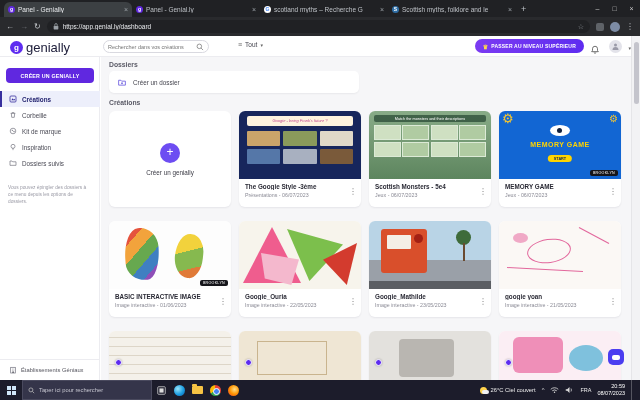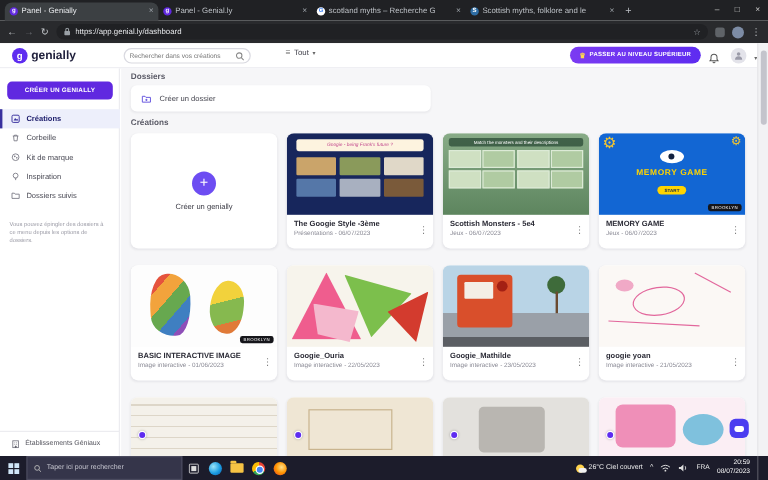--- a/index.html
+++ b/index.html
@@ -28,21 +28,21 @@
   .urlpill{flex:1;height:13px;background:#202124;border-radius:7px;display:flex;align-items:center;gap:4px;padding:0 6px}
   .url{color:#e8eaed;font-size:6.5px;flex:1;white-space:nowrap;overflow:hidden}
   .star{color:#9aa0a6;font-size:7px}
   .ext-ico{width:8px;height:8px;background:#5f6368;border-radius:2px}
   .prof{width:10px;height:10px;border-radius:50%;background:#7d8ca5}
 
   
   #topbar{position:absolute;left:0;top:36px;width:640px;height:21px;background:#fff;border-bottom:1px solid #ececf0}
   .logo{position:absolute;left:10px;top:4px;display:flex;align-items:center;gap:3px}
   .logomark{width:13px;height:13px;border-radius:50%;background:#5e2cf0;color:#fff;font-weight:bold;font-size:8px;text-align:center;line-height:13px}
-  .logotext{font-size:10px;font-weight:bold;color:#20203c}
+  .logotext{font-size:13px;font-weight:normal;color:#20203c}
   .searchbox{position:absolute;left:103px;top:4px;width:106px;height:13px;border:1px solid #d9d9e0;border-radius:7px;background:#fff;display:flex;align-items:center;padding:0 4px}
   .searchbox input{border:0;outline:0;flex:1;font-size:5.5px;color:#555;min-width:0;font-family:"Liberation Sans",sans-serif;background:transparent}
   .filter{position:absolute;left:238px;top:5px;display:flex;align-items:center;gap:3px;color:#44444e;font-size:6.5px}
   .f-ico{font-size:7px;color:#666}
   .caret{font-size:5px;color:#666}
   .upgrade{position:absolute;right:56px;top:3px;height:14px;border:0;border-radius:8px;background:linear-gradient(90deg,#7b3bf2,#5e2cf0);color:#fff;font-size:5px;font-weight:bold;display:flex;align-items:center;gap:3px;padding:0 8px;letter-spacing:.2px;font-family:"Liberation Sans",sans-serif}
   .crown{color:#ffd84d;font-size:6px}
   .bell{position:absolute;right:40px;top:5px}
   .avatar{position:absolute;right:18px;top:4px;width:13px;height:13px;border-radius:50%;background:#e3e3ea;display:flex;align-items:center;justify-content:center}
   .av-caret{position:absolute;right:9px;top:9px;font-size:5px;color:#666}

